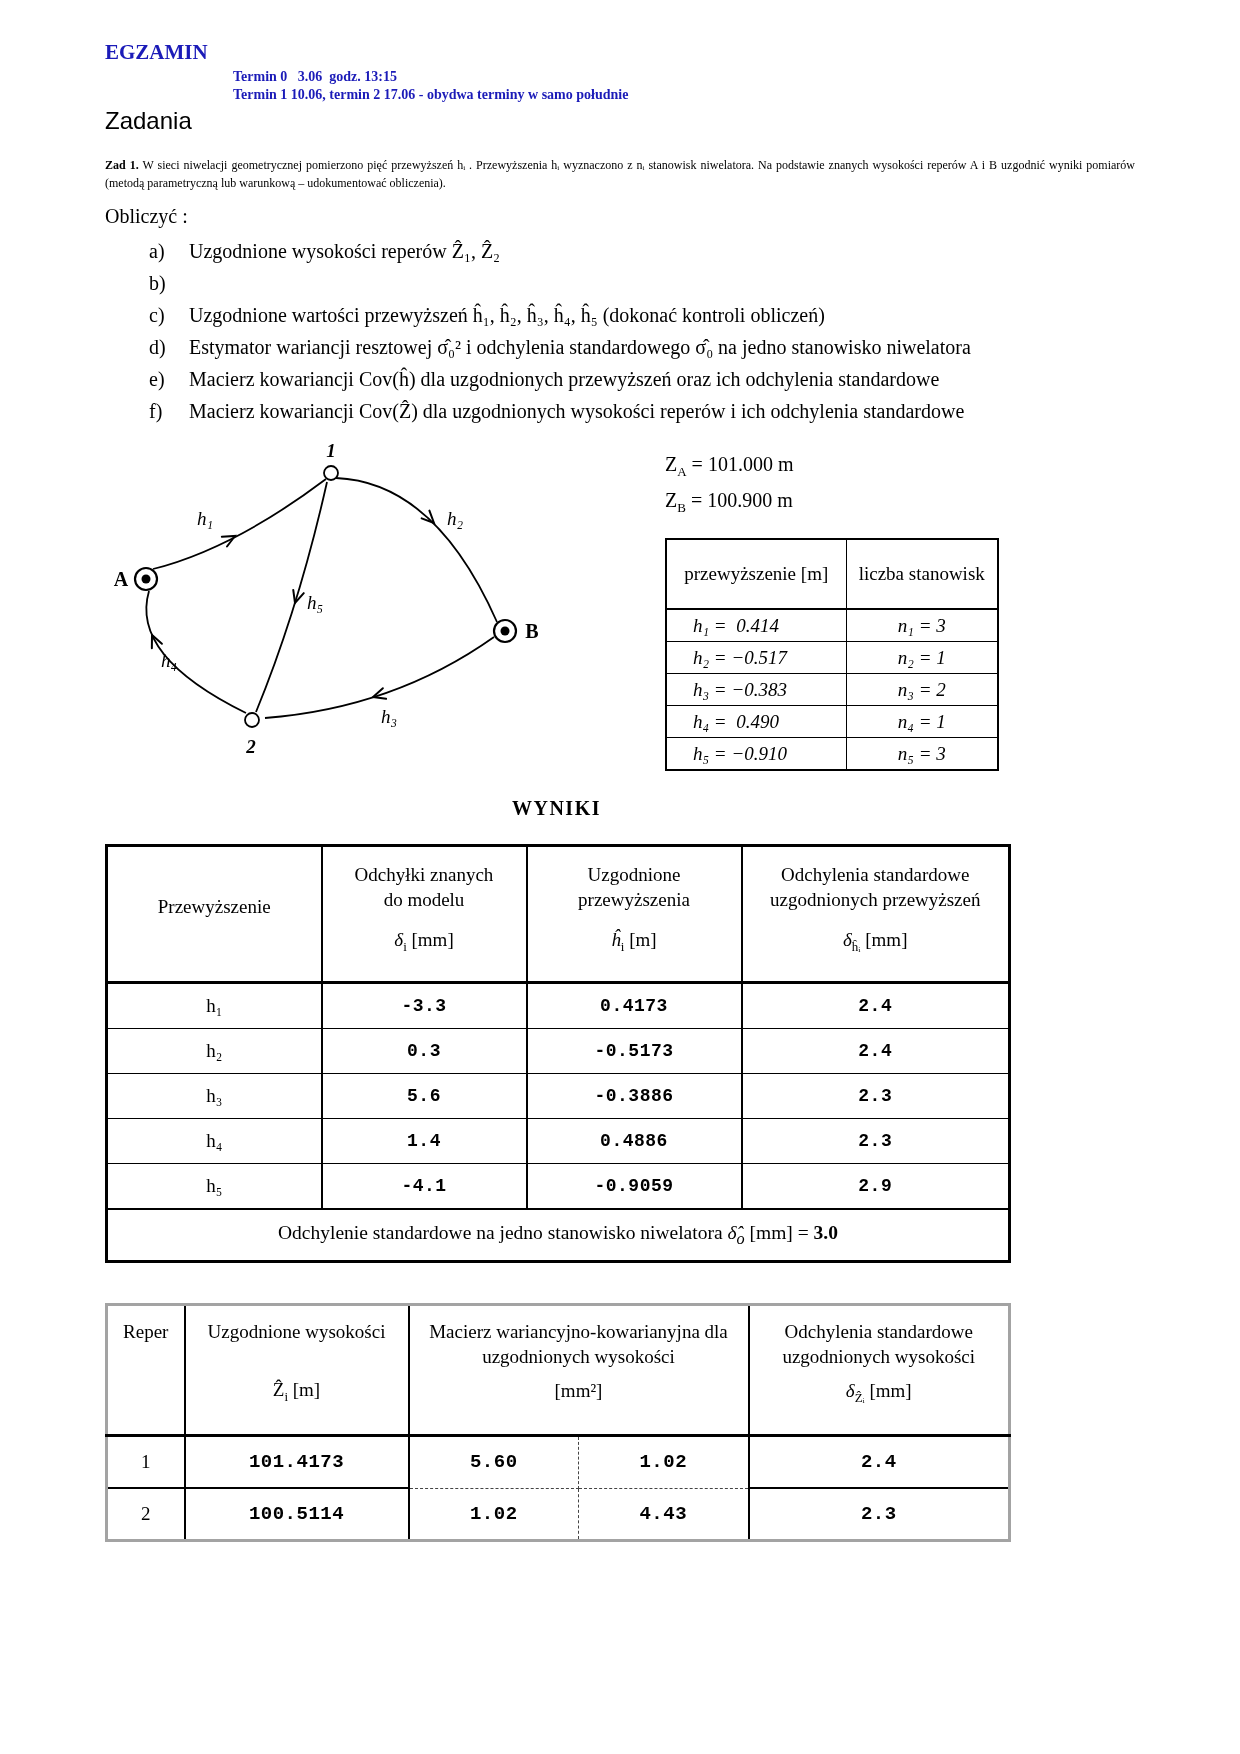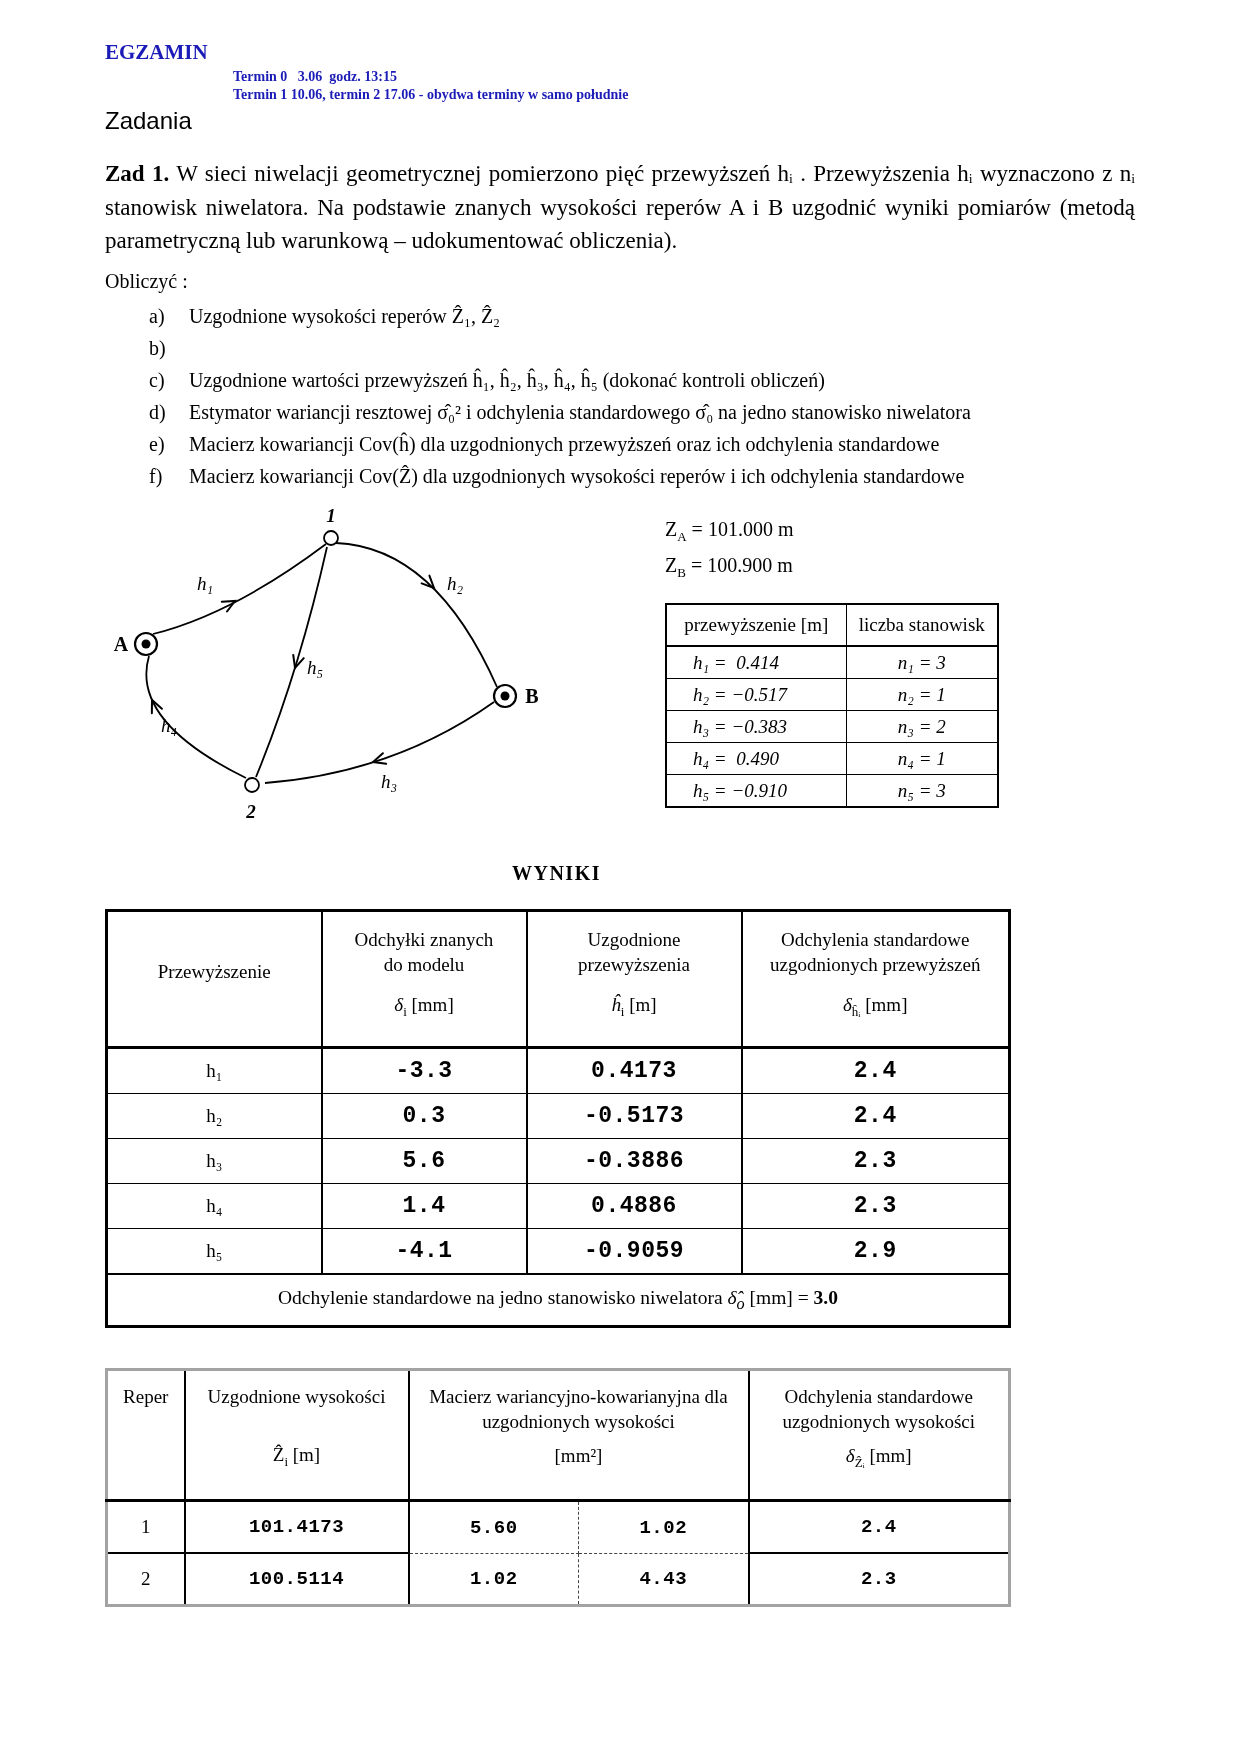--- a/index.html
+++ b/index.html
@@ -5,58 +5,58 @@
   :root{ --heading-blue:#1b1bb8; }
   html,body{margin:0;padding:0;background:#fff;}
   body{width:1240px;height:1754px;color:#000;font-family:"Liberation Serif","DejaVu Serif",serif;overflow:hidden;}
   .page{position:relative;width:1240px;height:1754px;padding:40px 85px 0 105px;box-sizing:border-box;background:#fff;}
 
   .doc-title{font-size:21px;font-weight:bold;color:var(--heading-blue,#1b1bb8);}
   .term-lines{margin-left:128px;margin-top:3px;}
   .term{font-size:14px;font-weight:bold;color:var(--heading-blue,#1b1bb8);line-height:1.3;white-space:pre;}
   .section-heading{font-family:"Liberation Sans","DejaVu Sans",sans-serif;font-size:24px;font-weight:normal;margin-top:3px;}
 
-  .task-paragraph{margin:22px 0 0 0;font-size:23px;line-height:1.45;text-align:justify;width:1030px;}
+  .task-paragraph{margin:22px 0 0 0;font-size:12px;line-height:1.45;text-align:justify;width:1030px;}
   .task-label{font-weight:bold;}
   .compute-heading{font-size:20px;margin-top:13px;}
   .compute-list{margin-top:7px;}
   .compute-item{display:flex;margin-left:44px;font-size:20px;line-height:1.6;}
   .item-label{width:40px;flex:none;}
 
   .figure-row{display:flex;margin-top:14px;}
   svg.network{flex:none;display:block;}
   svg text{fill:#000;}
   text.node-num{font-size:19px;font-style:italic;font-weight:bold;text-anchor:middle;}
   text.node-letter{font-size:20px;font-weight:bold;text-anchor:middle;}
   text.edge-label{font-size:19px;font-style:italic;text-anchor:middle;}
 
   .figure-side{margin-left:90px;padding-top:12px;}
   .given-line{font-size:20px;margin-bottom:9px;}
   .given-line sub{font-size:13px;}
 
   table{border-collapse:collapse;}
   .obs-table{margin-top:22px;border:2px solid #000;table-layout:fixed;}
-  .obs-table th{border:1px solid #000;border-bottom:2px solid #000;font-weight:normal;font-size:19px;height:36px;padding:2px 8px;text-align:center;}
+  .obs-table th{border:1px solid #000;border-bottom:2px solid #000;font-weight:normal;font-size:19px;height:36px;padding:16px 8px;text-align:center;}
   .obs-table td{border:1px solid #000;font-size:19px;font-style:italic;height:31px;padding:0 8px;}
   .obs-table td.h-cell{text-align:left;padding-left:26px;white-space:pre;}
   .obs-table td.n-cell{text-align:center;}
 
   .results-heading{width:903px;text-align:center;font-size:20px;font-weight:bold;letter-spacing:1.5px;margin-top:16px;}
 
   table.results{margin-top:24px;border:3px solid #000;table-layout:fixed;width:903px;}
   table.results th{border:2px solid #000;border-bottom:3px solid #000;font-weight:normal;font-size:19px;height:112px;vertical-align:top;padding:16px 4px 6px 4px;}
   table.results td{border:1px solid #000;border-left:2px solid #000;border-right:2px solid #000;height:42px;text-align:center;vertical-align:middle;}
   .th-line{text-align:center;line-height:1.3;}
   .th-unit{text-align:center;margin-top:16px;font-size:19px;}
   .th-unit sub{font-size:13px;}
   .sym{font-style:italic;}
   .col1-centerpad{margin-top:32px;}
   td.c-label{font-size:19px;}
   td.c-serif{font-size:19px;}
-  td.c-mono{font-family:"Liberation Mono","DejaVu Sans Mono",monospace;font-size:23px;font-weight:bold;letter-spacing:.5px;}
+  td.c-mono{font-family:"Liberation Mono","DejaVu Sans Mono",monospace;font-size:18px;font-weight:bold;letter-spacing:.5px;}
   tr.results-footer td{border-top:2px solid #000;height:48px;font-size:19.5px;}
 
   table.heights{margin-top:40px;border:3px solid #a3a3a3;table-layout:fixed;width:903px;}
   table.heights th{border:2px solid #000;border-bottom:3px solid #000;font-weight:normal;font-size:19px;height:108px;vertical-align:top;padding:14px 4px 6px 4px;}
   table.heights td{border:2px solid #000;height:48px;text-align:center;vertical-align:middle;font-size:19px;}
   table.heights .th-unit2{margin-top:34px;}
   table.heights .th-unit3{margin-top:10px;}
   table.heights tr.hrow-1 td.m1{border-right:1px dashed #444;border-bottom:1px dashed #444;}
   table.heights tr.hrow-1 td.m2{border-left:1px dashed #444;border-bottom:1px dashed #444;}
   table.heights tr.hrow-2 td.m1{border-right:1px dashed #444;border-top:1px dashed #444;}

